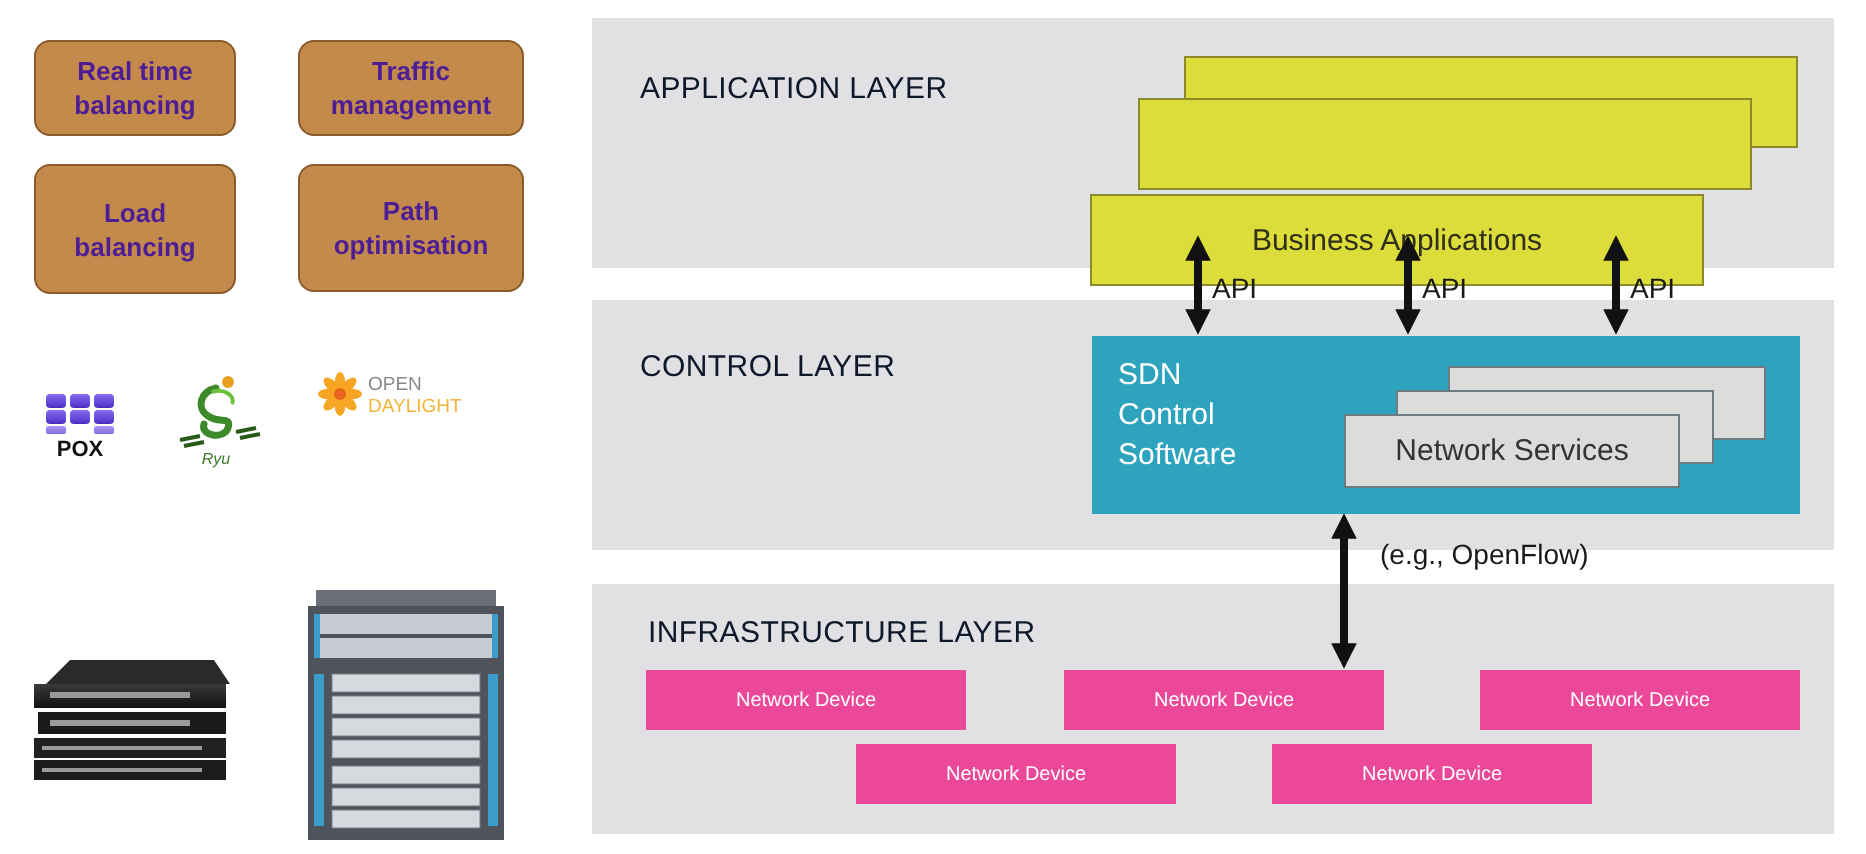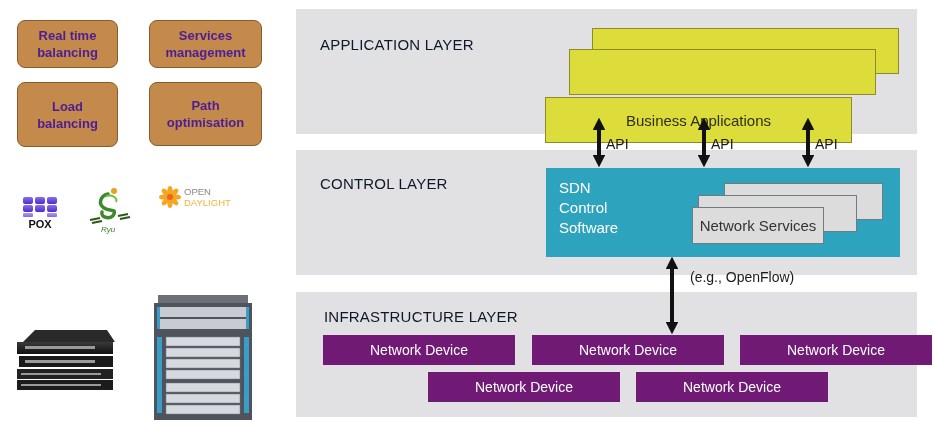--- a/index.html
+++ b/index.html
@@ -22,40 +22,40 @@
                font-size: 15px; color: #2f2f1a; margin-top: 24px; }
 
   
   .sdn { background: #2ea3bd; }
   .sdn-label { color: #ffffff; font-size: 15px; line-height: 20px; }
   .ns { background: #dcdcdc; border: 1px solid #6e7b80; }
   .ns-label { display: flex; align-items: center; justify-content: center;
               font-size: 15px; color: #333333; }
 
   
-  .dev { background: #701a75; color: #ffffff; font-size: 14px;
-         display: flex; align-items: center; justify-content: center; width: 192px; height: 30px; }
+  .dev { background: #ec4899; color: #ffffff; font-size: 10px;
+         display: flex; align-items: center; justify-content: center; width: 160px; height: 30px; }
 
   .api-label { font-size: 14px; color: #1a1a1a; }
   .cdp-label { font-size: 14px; color: #1a1a1a; line-height: 18px; }
 
   svg text { font-family: "Liberation Sans", sans-serif; }
 </style>
 </head>
 <body>
 
 <div class="abs app-box" style="left:17px;top:20px;width:101px;height:48px;">
   <div>
       <div>Real time</div>
       <div>balancing</div>
     </div>
 </div>
 <div class="abs app-box" style="left:149px;top:20px;width:113px;height:48px;">
   <div>
-      <div>Services</div>
+      <div>Traffic</div>
       <div>management</div>
     </div>
 </div>
 <div class="abs app-box" style="left:17px;top:82px;width:101px;height:65px;">
   <div>
       <div>Load</div>
       <div>balancing</div>
     </div>
 </div>
 <div class="abs app-box" style="left:149px;top:82px;width:113px;height:64px;">
@@ -169,21 +169,21 @@
 <div class="abs layer" style="top:150px;"></div>
 <div class="abs layer-title" style="left:320px;top:175px;">CONTROL LAYER</div>
 <div class="abs sdn" style="left:546px;top:168px;width:354px;height:89px;"></div>
 <div class="abs sdn-label" style="left:559px;top:178px;">
   <div>SDN</div>
   <div>Control</div>
   <div>Software</div>
 </div>
 <div class="abs ns" style="left:724px;top:183px;width:159px;height:37px;"></div>
 <div class="abs ns" style="left:698px;top:195px;width:159px;height:37px;"></div>
-<div class="abs ns ns-label" style="left:672px;top:207px;width:132px;height:37px;margin-left:20px;">
+<div class="abs ns ns-label" style="left:672px;top:207px;width:168px;height:37px;">
   <span>Network Services</span>
 </div>
 
 <div class="abs layer" style="top:292px;"></div>
 <div class="abs layer-title" style="left:324px;top:308px;">INFRASTRUCTURE LAYER</div>
 <div class="abs dev" style="left:323px;top:335px;">Network Device</div>
 <div class="abs dev" style="left:532px;top:335px;">Network Device</div>
 <div class="abs dev" style="left:740px;top:335px;">Network Device</div>
 <div class="abs dev" style="left:428px;top:372px;">Network Device</div>
 <div class="abs dev" style="left:636px;top:372px;">Network Device</div>

